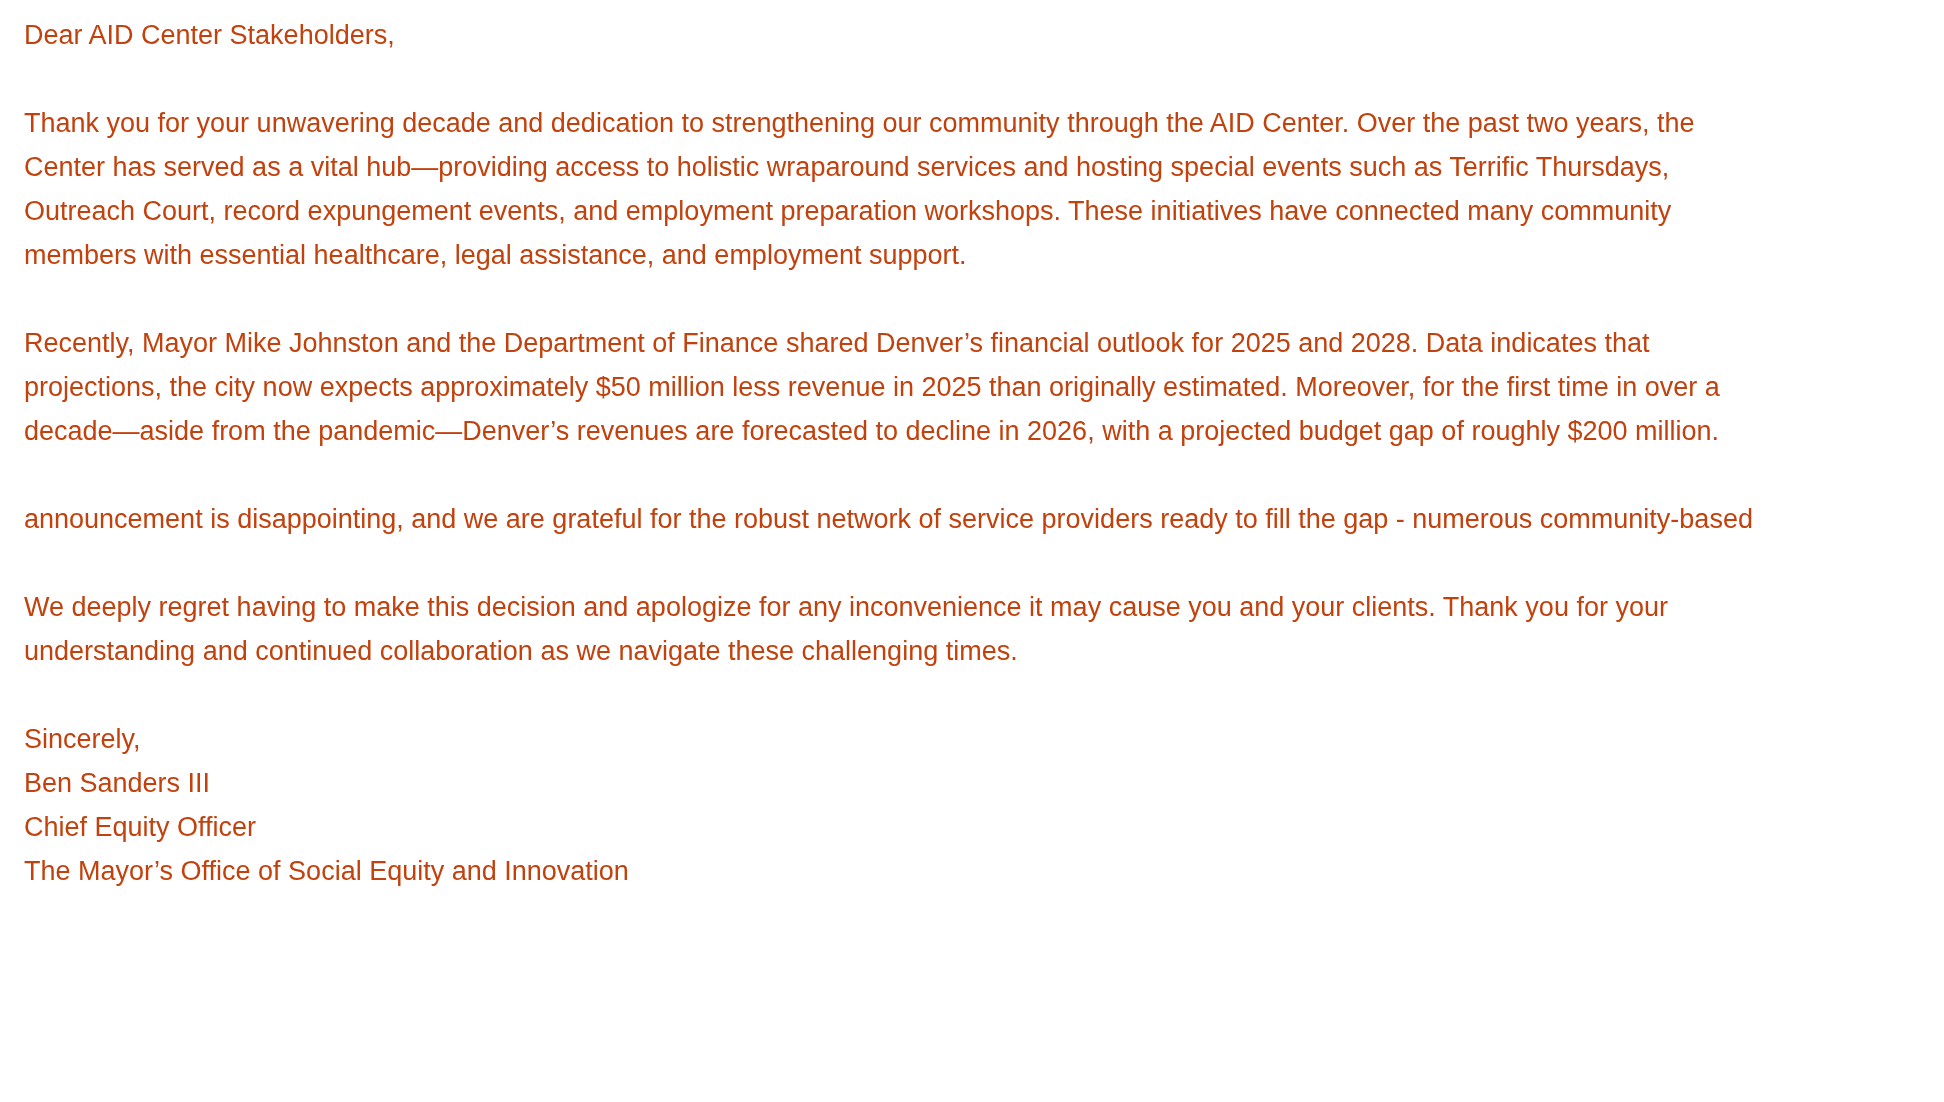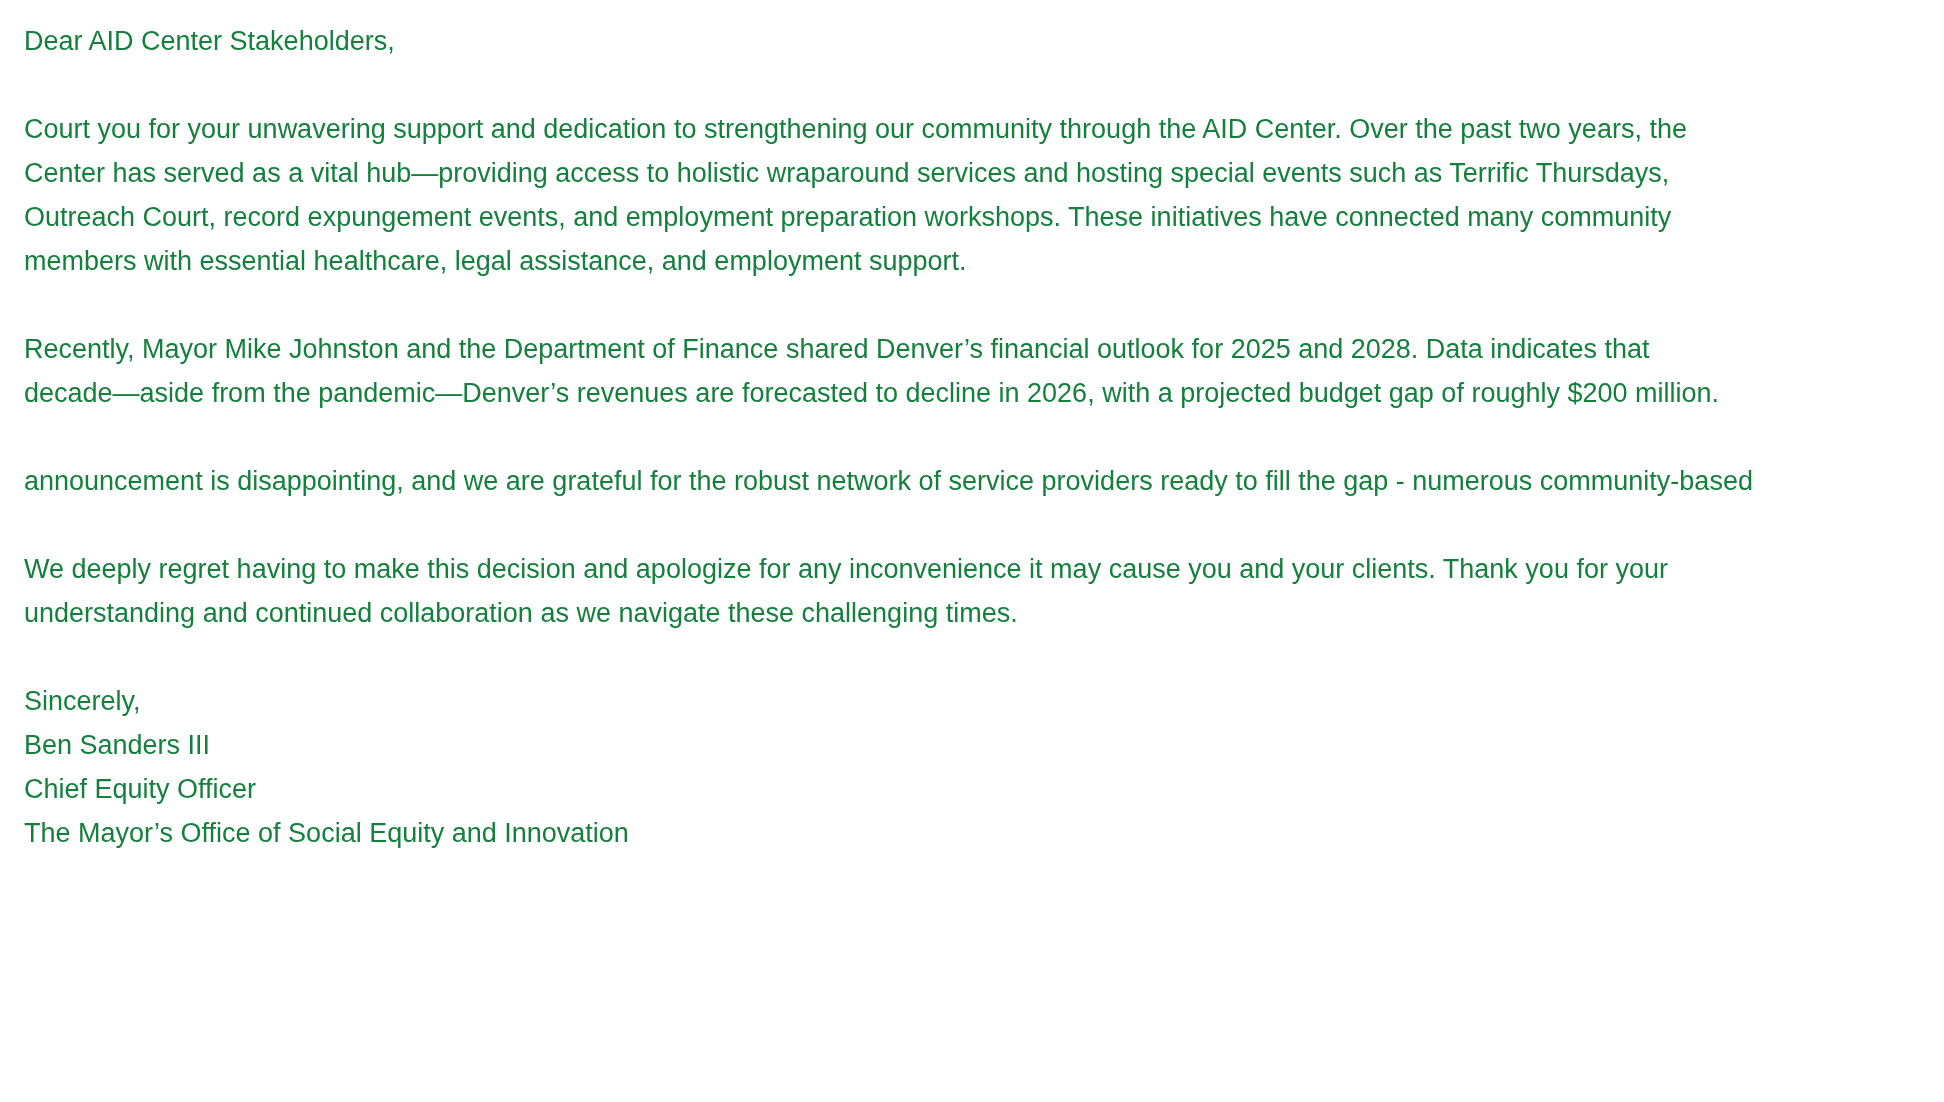--- a/index.html
+++ b/index.html
@@ -8,22 +8,22 @@
   }
   body {
     width: 1944px;
     height: 1102px;
     background: #ffffff;
     overflow: hidden;
     font-family: "Liberation Sans", sans-serif;
   }
   .letter {
     box-sizing: border-box;
-    padding: 19px 24px 0 24px;
-    color: #15803d;
+    padding: 13px 24px 0 24px;
+    color: #c2410c;
     font-size: 27px;
     line-height: 44px;
     font-weight: 400;
   }
   .paragraph {
     margin: 0 0 44px 0;
   }
   .paragraph:last-child {
     margin-bottom: 4px;
   }
@@ -34,28 +34,29 @@
 </head>
 <body>
 
 <div class="letter">
 
   <div class="paragraph">
     <div class="line">Dear AID Center Stakeholders,</div>
   </div>
 
   <div class="paragraph">
-    <div class="line">Court you for your unwavering support and dedication to strengthening our community through the AID Center. Over the past two years, the</div>
+    <div class="line">Thank you for your unwavering decade and dedication to strengthening our community through the AID Center. Over the past two years, the</div>
     <div class="line">Center has served as a vital hub—providing access to holistic wraparound services and hosting special events such as Terrific Thursdays,</div>
     <div class="line">Outreach Court, record expungement events, and employment preparation workshops. These initiatives have connected many community</div>
     <div class="line">members with essential healthcare, legal assistance, and employment support.</div>
   </div>
 
   <div class="paragraph">
     <div class="line">Recently, Mayor Mike Johnston and the Department of Finance shared Denver’s financial outlook for 2025 and 2028. Data indicates that</div>
+    <div class="line">projections, the city now expects approximately $50 million less revenue in 2025 than originally estimated. Moreover, for the first time in over a</div>
     <div class="line">decade—aside from the pandemic—Denver’s revenues are forecasted to decline in 2026, with a projected budget gap of roughly $200 million.</div>
   </div>
 
   <div class="paragraph">
     <div class="line">announcement is disappointing, and we are grateful for the robust network of service providers ready to fill the gap - numerous community-based</div>
   </div>
 
   <div class="paragraph">
     <div class="line">We deeply regret having to make this decision and apologize for any inconvenience it may cause you and your clients. Thank you for your</div>
     <div class="line">understanding and continued collaboration as we navigate these challenging times.</div>

